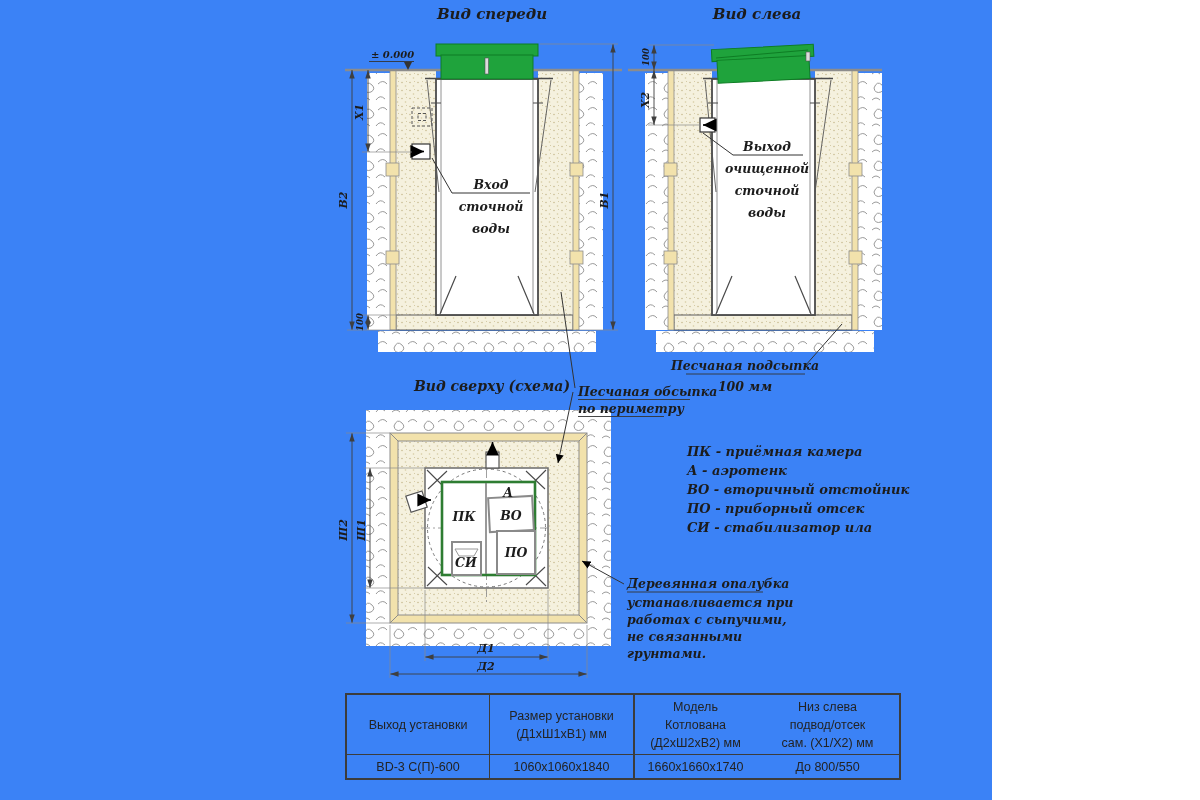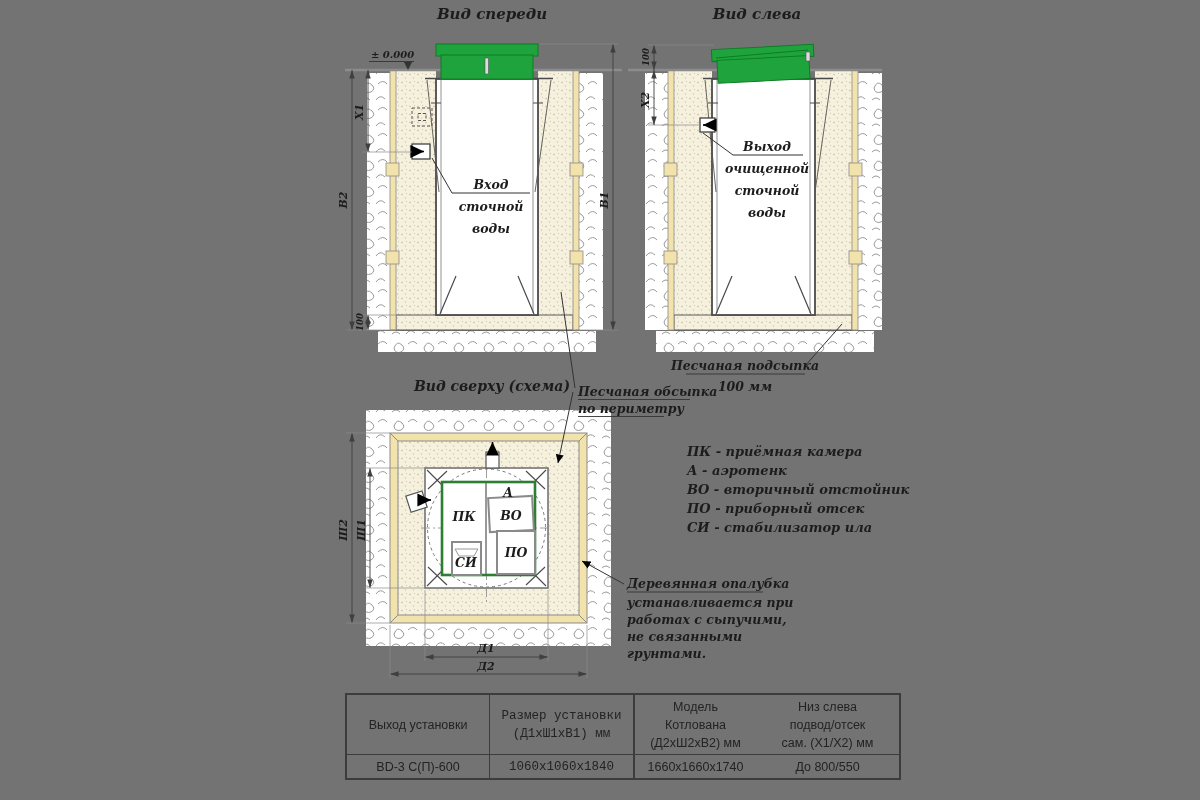--- a/index.html
+++ b/index.html
@@ -1,32 +1,32 @@
 <!DOCTYPE html>
 <html><head>
 <meta charset="utf-8">
 <style>
   html,body{margin:0;padding:0;background:#fff;}
-  #stage{position:relative;width:1200px;height:800px;background:#737373;overflow:hidden;
+  #stage{position:relative;width:992px;height:800px;background:#3b82f6;overflow:hidden;
          font-family:"DejaVu Serif",serif;}
   svg text{font-family:"DejaVu Serif",serif;font-style:italic;font-weight:700;fill:#1c1c1c;}
   .t-title{font-size:15px;}
   .t-label{font-size:12.5px;}
   .t-legend{font-size:13px;}
   .t-dim{font-size:11px;}
   .t-tiny{font-size:8.5px;}
   .t-level{font-size:10px;}
   
   #spec-table-wrap{position:absolute;left:345px;top:693px;width:533px;height:80px;}
   table.spec{border-collapse:collapse;table-layout:fixed;width:533px;height:80px;
     font-family:"Liberation Sans",sans-serif;font-size:12.5px;color:#232323;
     border:2px solid #3c3c3c;}
   table.spec td{text-align:center;vertical-align:middle;padding:1px 2px;line-height:18px;}
   td.v1{border-right:1.2px solid #3c3c3c;}
-  td.v2{border-right:2.6px solid #3c3c3c;font-family:Liberation Mono, monospace;}
+  td.v2{border-right:2.6px solid #3c3c3c;}
   tr.hdr td{border-bottom:1.5px solid #3c3c3c;height:57px;}
   tr.dat td{height:21px;}
 </style>
 </head>
 <body>
 
 <div id="stage">
 
 <svg width="1200" height="800" viewBox="0 0 1200 800">
   <defs>

